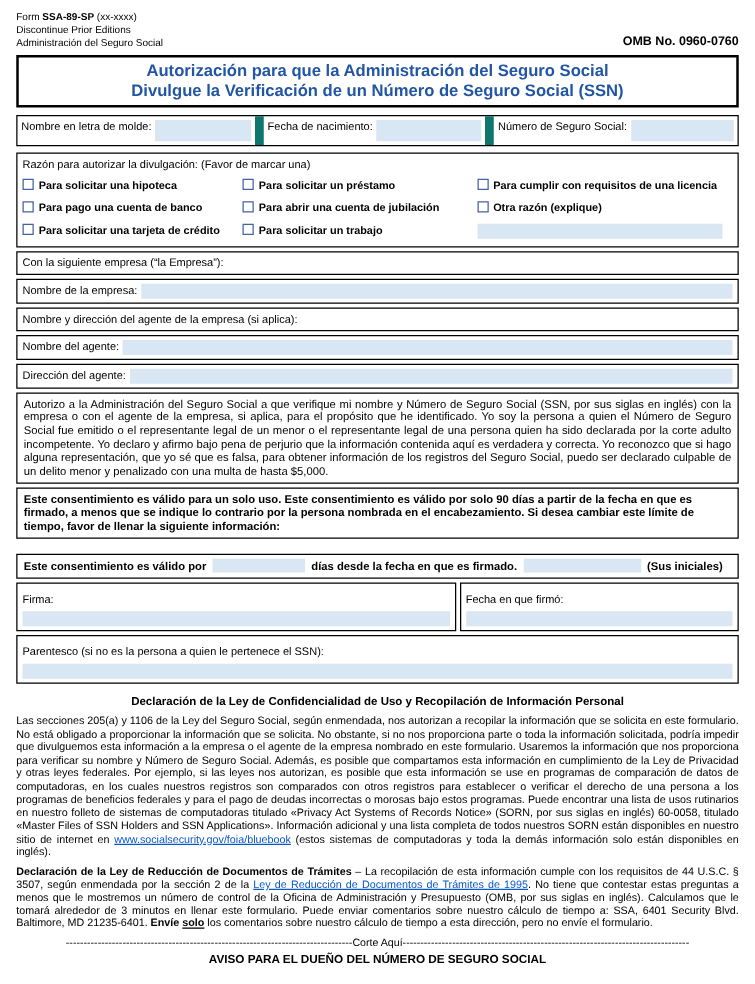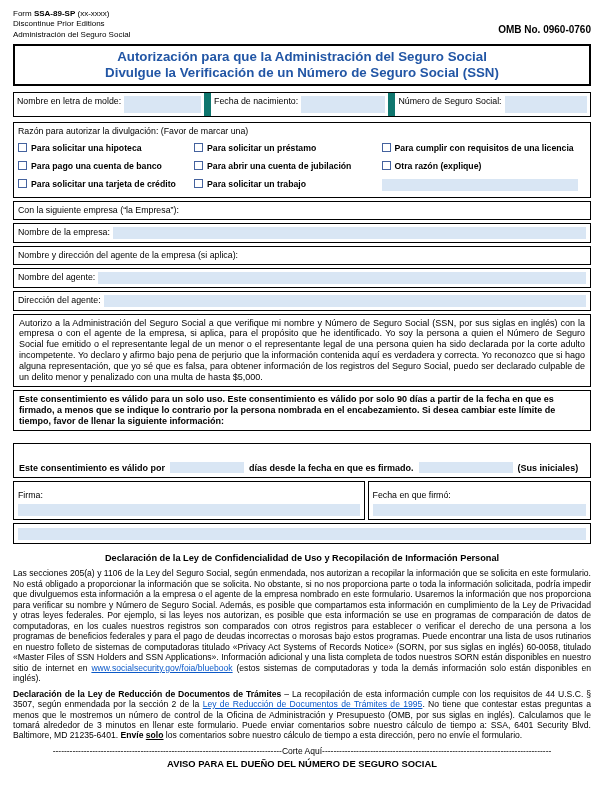--- a/index.html
+++ b/index.html
@@ -1,20 +1,20 @@
 <!DOCTYPE html>
 <html><head>
 <meta charset="utf-8">
 <style>
   * { box-sizing: border-box; }
   html,body { margin:0; padding:0; background:#ffffff; }
   body { width:604px; font-family:"Liberation Sans", sans-serif; color:#000; }
   .page { width:604px; min-height:787px; padding:9px 13px 6px; }
 
-  .hdr { display:flex; justify-content:space-between; align-items:flex-start; font-size:8px; line-height:1.3; margin-bottom:4px; }
+  .hdr { display:flex; justify-content:space-between; align-items:flex-end; font-size:8px; line-height:1.3; margin-bottom:4px; }
   .hdr-right { font-size:10px; padding-top:14px;font-weight:bold; }
 
   .title-box { border:2px solid #000; text-align:center; color:#2256a5; font-weight:bold; font-size:13.3px; line-height:1.18; padding:3px 15px; margin-bottom:6px; }
 
   .row3 { display:flex; border:1px solid #000; }
   .row3 .cell { display:flex; align-items:stretch; padding:3px; min-height:23px; }
   .row3 .cell + .cell { border-left:7px solid #0f766e; }
   .c1 { width:33%; } .c2 { width:32%; } .c3 { flex:1; }
 
   .lbl { font-size:8.8px; line-height:1.25; }
@@ -28,21 +28,21 @@
   .opt { display:flex; align-items:flex-start; gap:4px; font-size:8.7px; line-height:1.15; }
   .chk { width:9px; height:9px; border:1px solid #44629e; background:#fff; flex:0 0 auto; margin-top:0; }
   .other-input { height:12px; margin-right:8px; }
 
   .hrow { display:flex; align-items:center; padding:3px 4px; min-height:17px; }
   .hrow .fill { height:12px; }
 
   .para { font-size:9px; line-height:1.22; padding:3px 5px; text-align:justify; }
   .boldp { font-weight:bold; text-align:left; }
 
-  .consent-line { display:flex; align-items:flex-end; gap:5px; padding:18px 5px 4px; font-size:9px; font-weight:bold; white-space:nowrap;margin-top:12px; }
+  .consent-line { display:flex; align-items:flex-end; gap:5px; padding:3px 5px 4px; font-size:9px; font-weight:bold; white-space:nowrap;margin-top:12px; }
   .blank1 { width:74px; height:11px; display:inline-block; }
   .blank2 { width:94px; height:11px; display:inline-block; }
 
   .sig-row { display:flex; gap:3px; }
   .sig-cell { padding:2px 4px 3px; }
   .sig-fill { height:12px; margin-top:2px; }
 
   .privacy-title { text-align:center; font-weight:bold; font-size:9.2px; margin:9px 0 5px; }
   .pbody { font-size:8.6px; line-height:1.22; text-align:justify; margin-bottom:5px; }
   .link { color:#0a58c8; text-decoration:underline; cursor:pointer; }
@@ -160,20 +160,21 @@
       <span class="lbl">Firma:</span>
       <div class="fill sig-fill"></div>
     </div>
     <div class="box sig-cell" style="flex:1">
       <span class="lbl">Fecha en que firmó:</span>
       <div class="fill sig-fill"></div>
     </div>
   </div>
 
   <div class="box sig-cell">
+    <span class="lbl">Parentesco (si no es la persona a quien le pertenece el SSN):</span>
     <div class="fill sig-fill"></div>
   </div>
 
   <div class="privacy-title">Declaración de la Ley de Confidencialidad de Uso y Recopilación de Información Personal</div>
   <div class="pbody">
     <span>Las secciones 205(a) y 1106 de la Ley del Seguro Social, según enmendada, nos autorizan a recopilar la información que se solicita en este formulario. No está obligado a proporcionar la información que se solicita. No obstante, si no nos proporciona parte o toda la información solicitada, podría impedir que divulguemos esta información a la empresa o el agente de la empresa nombrado en este formulario. Usaremos la información que nos proporciona para verificar su nombre y Número de Seguro Social. Además, es posible que compartamos esta información en cumplimiento de la Ley de Privacidad y otras leyes federales. Por ejemplo, si las leyes nos autorizan, es posible que esta información se use en programas de comparación de datos de computadoras, en los cuales nuestros registros son comparados con otros registros para establecer o verificar el derecho de una persona a los programas de beneficios federales y para el pago de deudas incorrectas o morosas bajo estos programas. Puede encontrar una lista de usos rutinarios en nuestro folleto de sistemas de computadoras titulado «Privacy Act Systems of Records Notice» (SORN, por sus siglas en inglés) 60-0058, titulado «Master Files of SSN Holders and SSN Applications». Información adicional y una lista completa de todos nuestros SORN están disponibles en nuestro sitio de internet en </span><a class="link">www.socialsecurity.gov/foia/bluebook</a><span> (estos sistemas de computadoras y toda la demás información solo están disponibles en inglés).</span>
   </div>
 
   <div class="pbody">
     <b>Declaración de la Ley de Reducción de Documentos de Trámites</b><span> – La recopilación de esta información cumple con los requisitos de 44 U.S.C. § 3507, según enmendada por la sección 2 de la </span><a class="link">Ley de Reducción de Documentos de Trámites de 1995</a><span>. No tiene que contestar estas preguntas a menos que le mostremos un número de control de la Oficina de Administración y Presupuesto (OMB, por sus siglas en inglés). Calculamos que le tomará alrededor de 3 minutos en llenar este formulario. Puede enviar comentarios sobre nuestro cálculo de tiempo a: SSA, 6401 Security Blvd. Baltimore, MD 21235-6401.  </span><b>Envíe </b><b class="u">solo</b><span> los comentarios sobre nuestro cálculo de tiempo a esta dirección, pero no envíe el formulario.</span>

